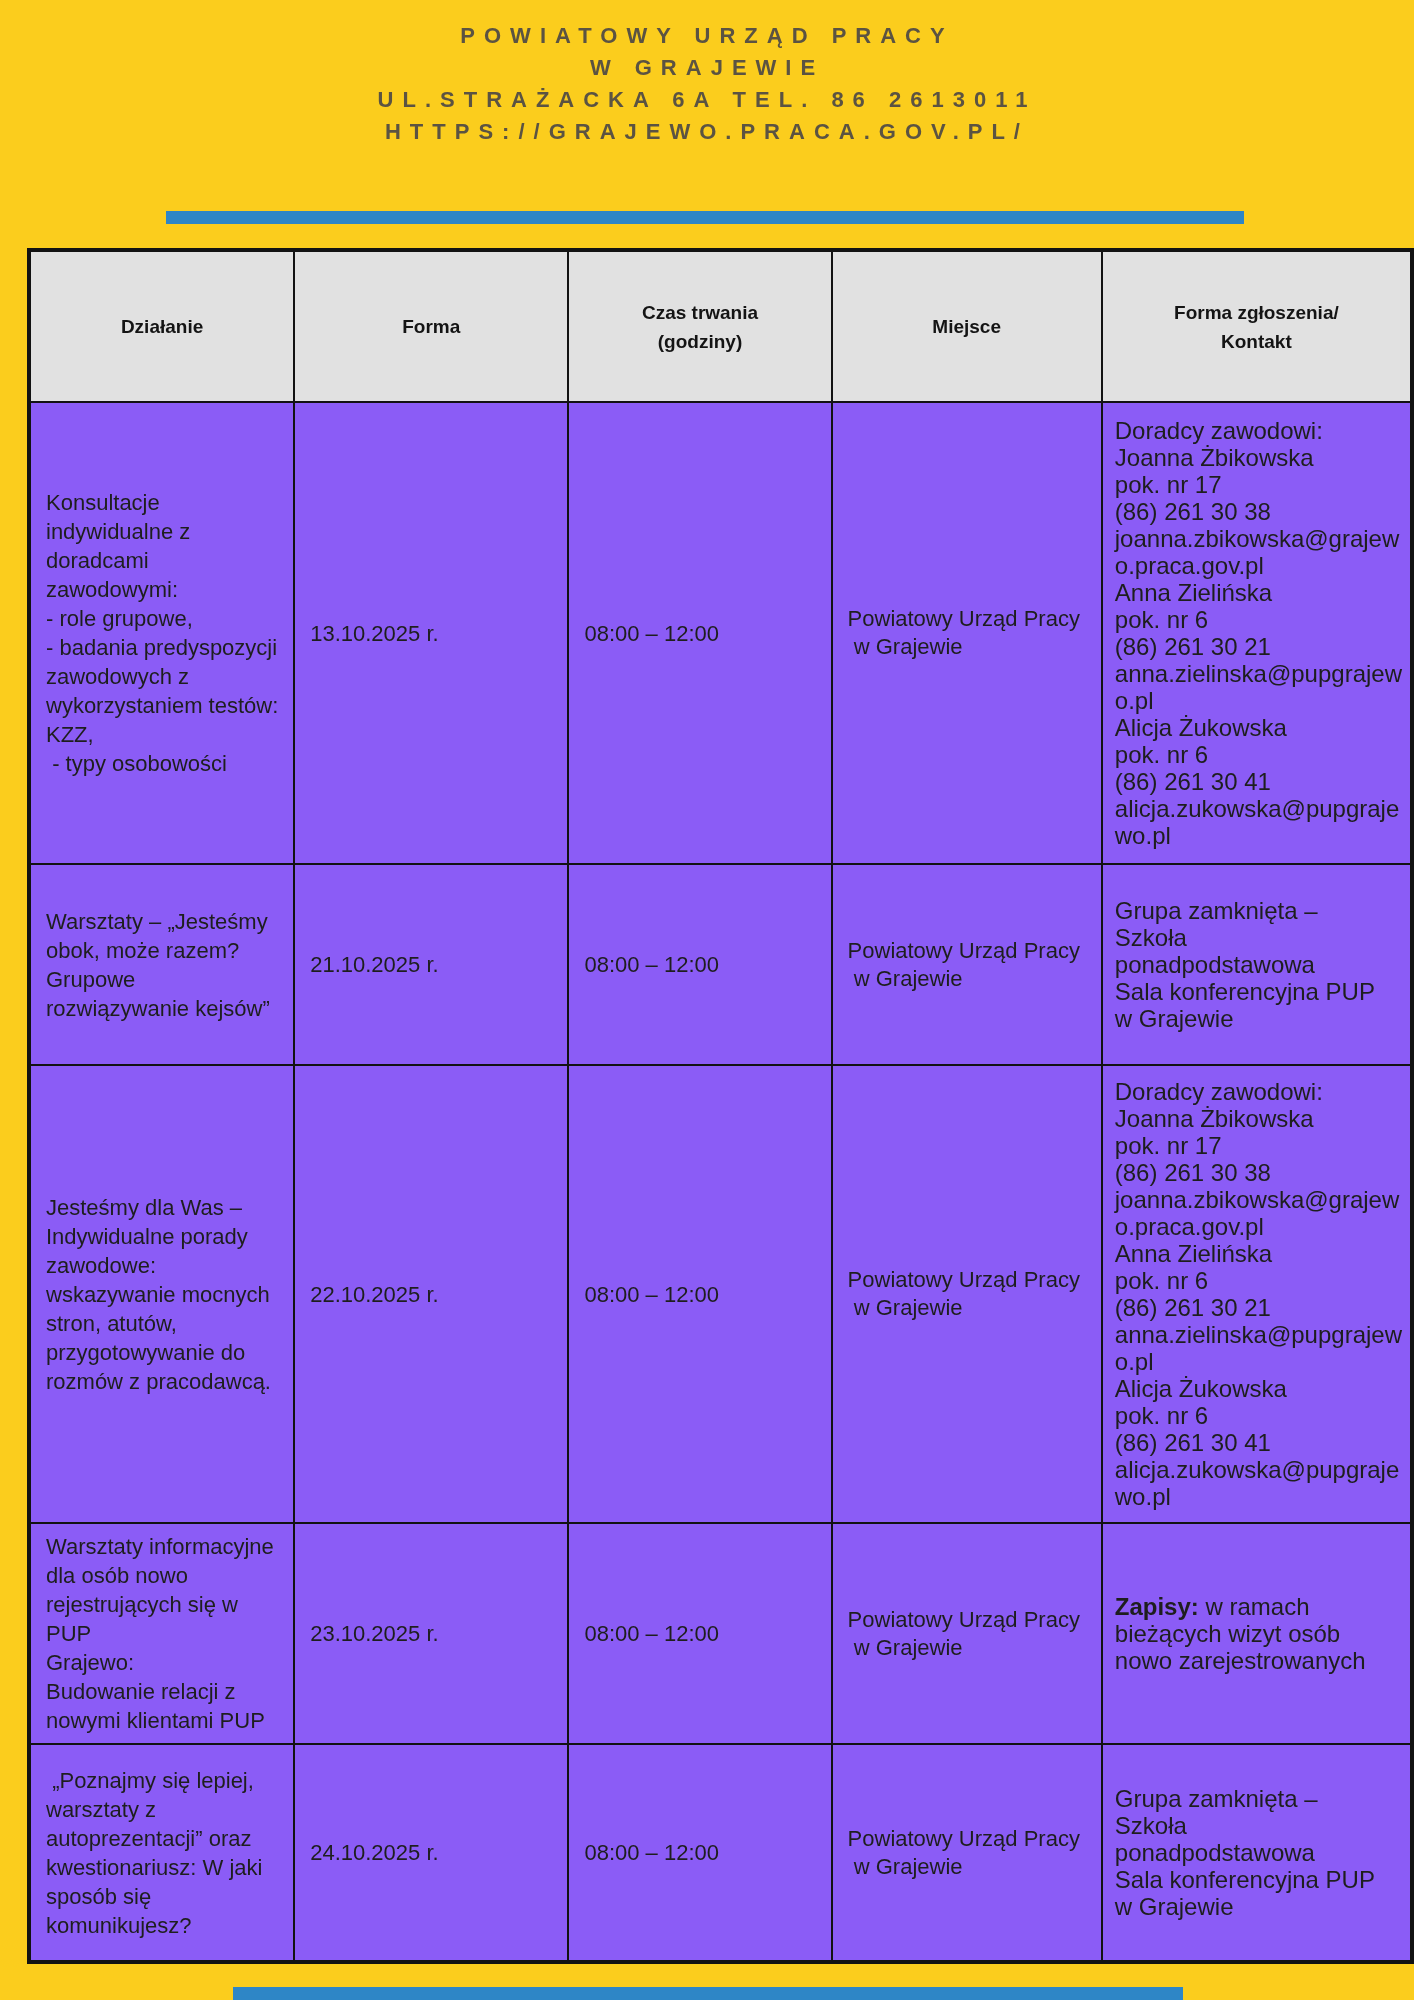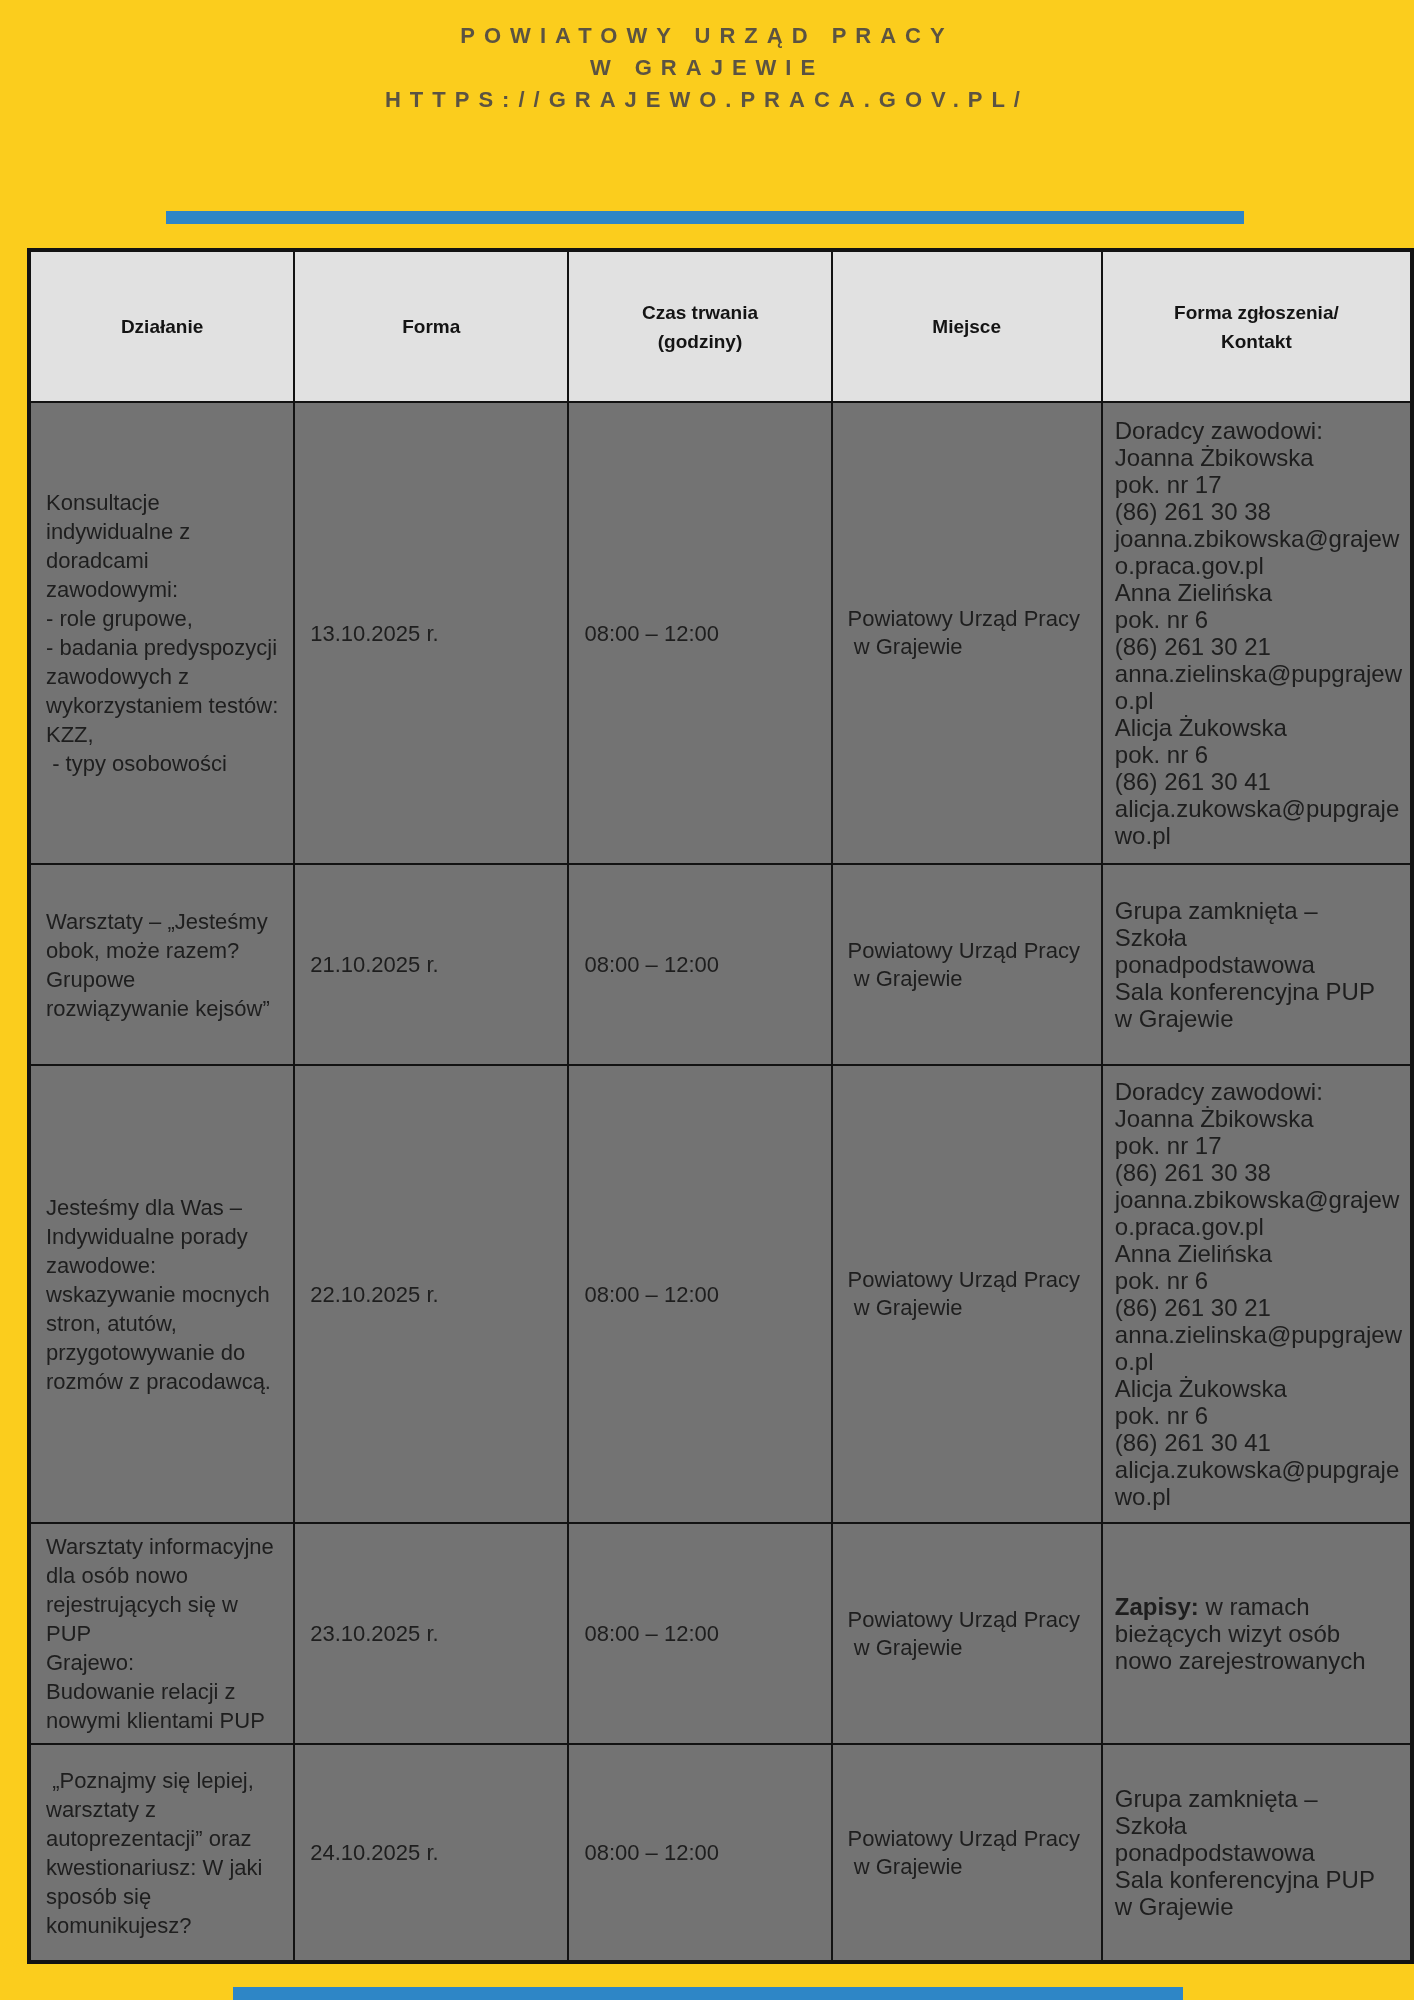--- a/index.html
+++ b/index.html
@@ -28,21 +28,21 @@
   
   .bar { position: absolute; background: #2E86C6; }
   .bar-top    { left: 166px; top: 211px;  width: 1078px; height: 13px; }
   .bar-bottom { left: 233px; top: 1987px; width: 950px;  height: 13px; }
 
   
   table.schedule {
     position: absolute; left: 27px; top: 248px;
     border-collapse: collapse;
     table-layout: fixed;
-    background: #737373;
+    background: #8b5cf6;
     border: 4px solid #121212;
     padding-left: 44px;
   }
   th, td {
     border: 2px solid #121212;
     box-sizing: border-box;
     white-space: pre-wrap;
     vertical-align: middle;
     overflow: hidden;
   }
@@ -76,20 +76,21 @@
   .row-h-2 td { height: 458px; }
   .row-h-3 td { height: 204px; }
   .row-h-4 td { height: 218px; }
 </style>
 </head>
 <body>
 
 <div class="header-block">
   <div class="header-line">POWIATOWY URZĄD PRACY</div>
   <div class="header-line">W GRAJEWIE</div>
+  <div class="header-line">UL.STRAŻACKA 6A TEL. 86 2613011</div>
   <div class="header-line">HTTPS://GRAJEWO.PRACA.GOV.PL/</div>
 </div>
 
 <div class="bar bar-top"></div>
 
 <table class="schedule">
   <colgroup>
     <col style="width:268px">
     <col style="width:280px">
     <col style="width:270px">

